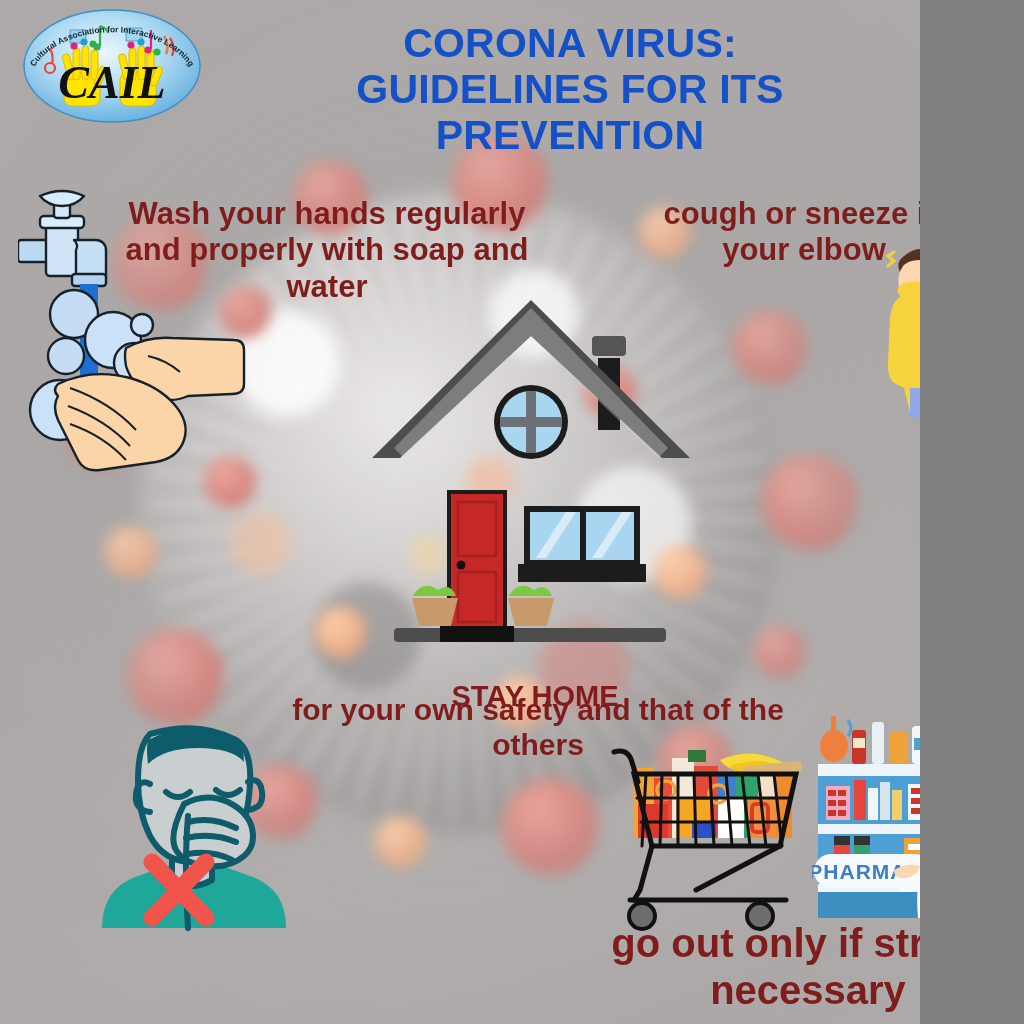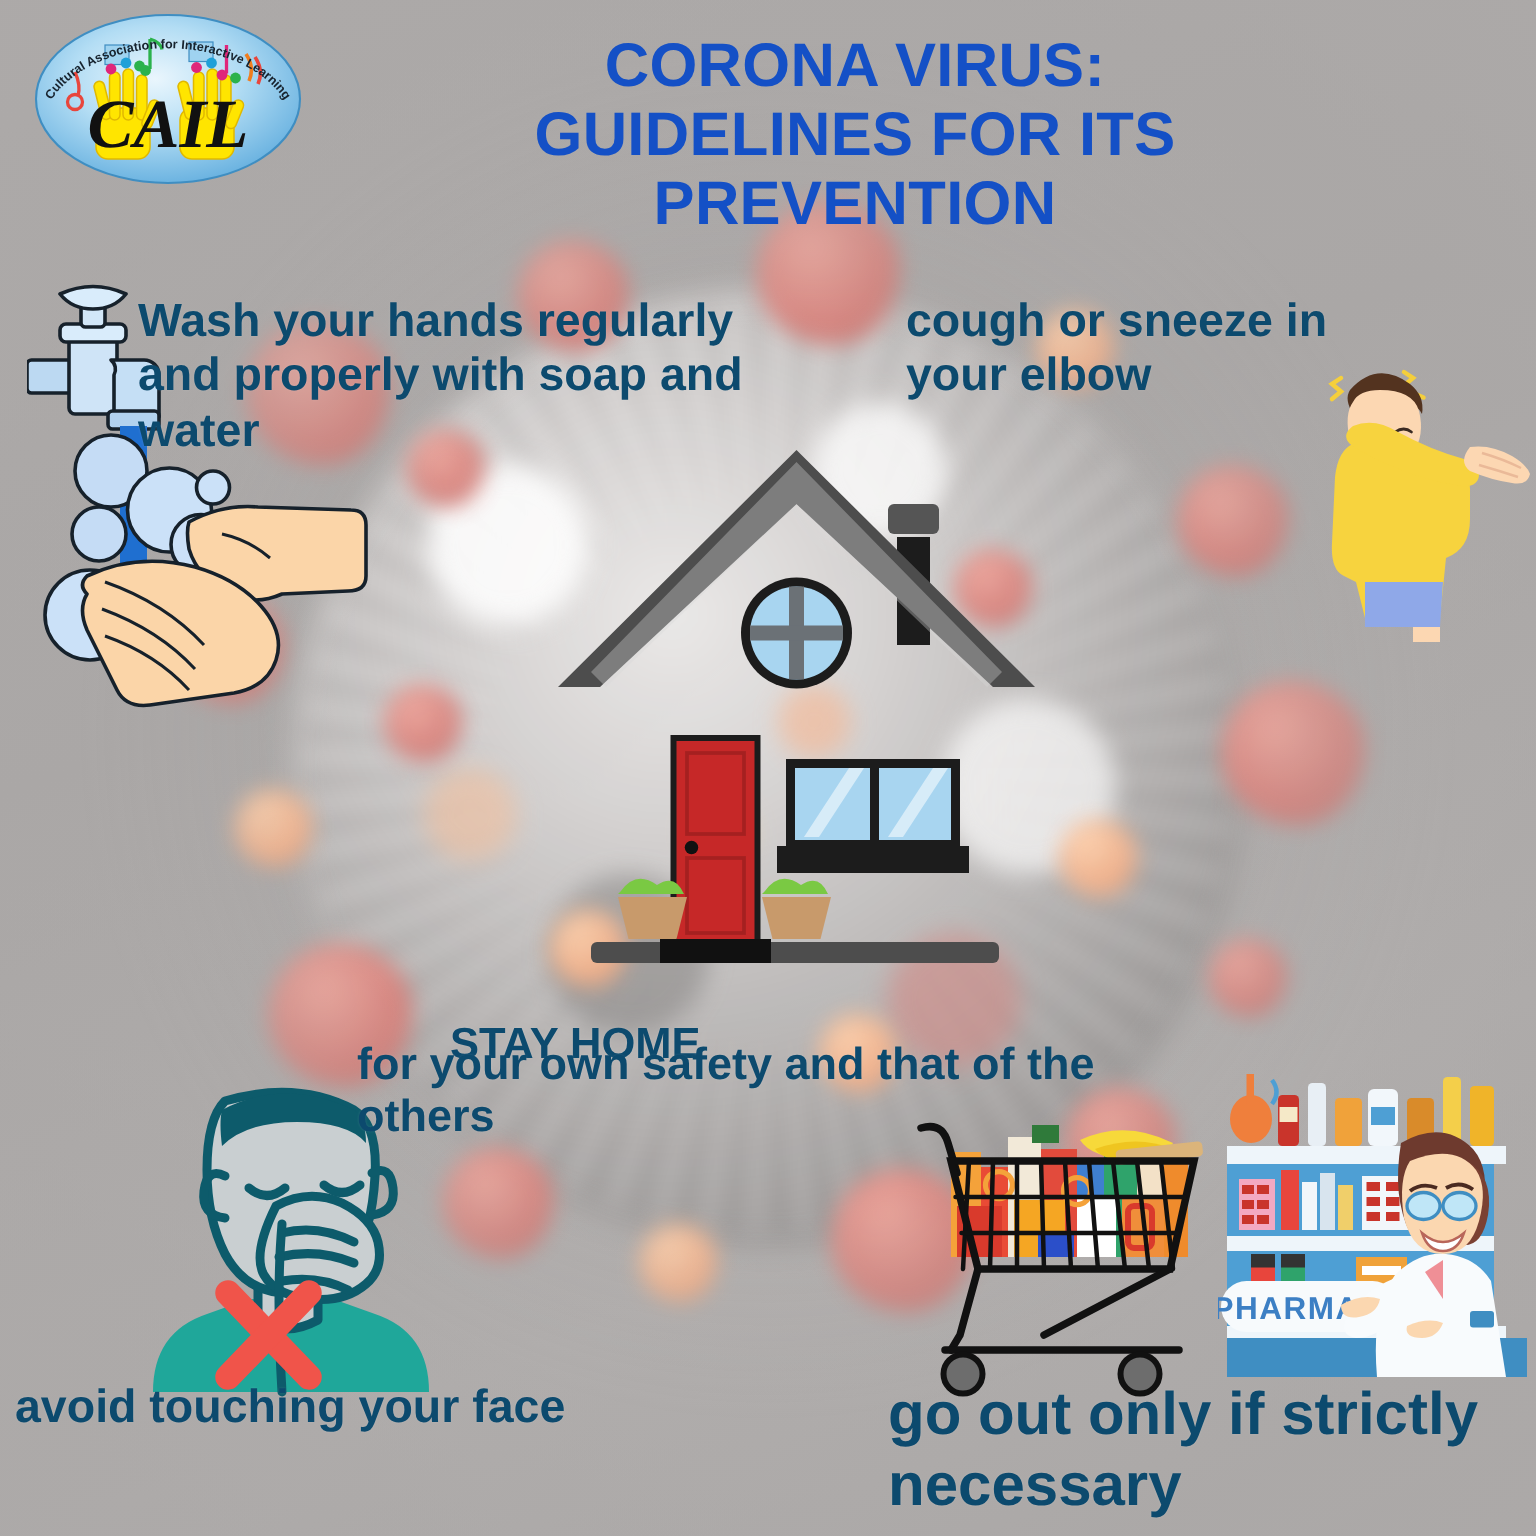--- a/index.html
+++ b/index.html
@@ -1,18 +1,18 @@
 <!DOCTYPE html>
 <html><head>
 <meta charset="utf-8">
 <style>
   html,body{margin:0;padding:0;background:#808080;}
   #poster{
     position:relative;
-    width:1024px;height:1024px;
+    width:920px;height:1024px;
     overflow:hidden;
     background:#aba8a7;
     font-family:"Liberation Sans", sans-serif;
     -webkit-font-smoothing:antialiased;
   }
 
   
   .bg-layer{position:absolute;inset:0;overflow:hidden;}
   .bg-base{
     position:absolute;inset:-10%;
@@ -75,22 +75,23 @@
     font-weight:bold;
     font-size:41px;
     line-height:46px;
     letter-spacing:.2px;
     white-space:pre-line;
   }
 
   
   .cap{
     position:absolute;
-    color:#0c4a6e;
+    color:#7f1d1d;
     font-weight:bold;
+    text-align:center;
     line-height:1.17;
     white-space:pre-line;
     text-shadow:0 0 2px rgba(255,255,255,.12);
   }
   #cap-wash{left:92px;top:196px;width:470px;font-size:31px;}
   #cap-cough{left:604px;top:196px;width:400px;font-size:31px;}
   #cap-stayhome-title{left:300px;top:648px;width:470px;font-size:29px;font-weight:600;margin-top:32px;}
   #cap-stayhome-sub{left:238px;top:692px;width:600px;font-size:30px;}
   #cap-face{left:10px;top:920px;width:490px;font-size:31px;}
   #cap-out{left:592px;top:920px;width:432px;font-size:40px;}
@@ -483,18 +484,17 @@
 water</div>
 
   <div class="cap" id="cap-cough">cough or sneeze in
 your elbow</div>
 
   <div class="cap" id="cap-stayhome-title">STAY HOME</div>
 
   <div class="cap" id="cap-stayhome-sub">for your own safety and that of the
 others</div>
 
-  <div class="cap" id="cap-face">avoid touching your face</div>
 
   <div class="cap" id="cap-out">go out only if strictly
 necessary</div>
 
 </div>
 
 </body></html>

